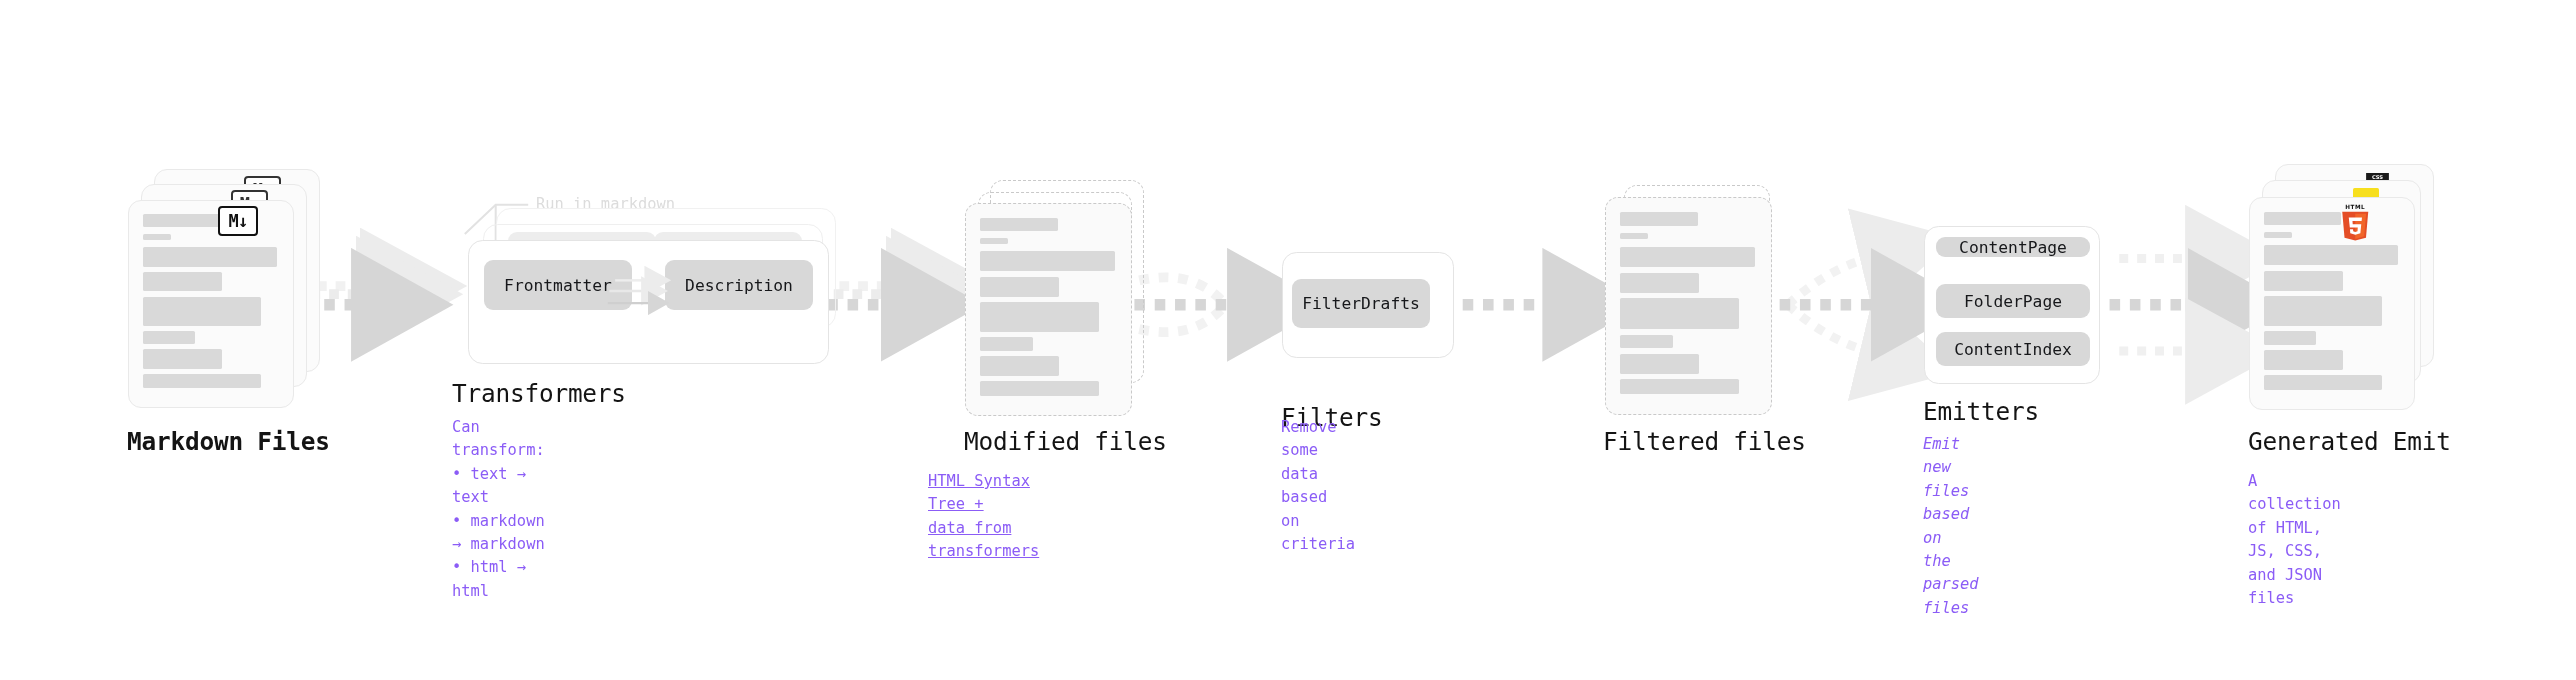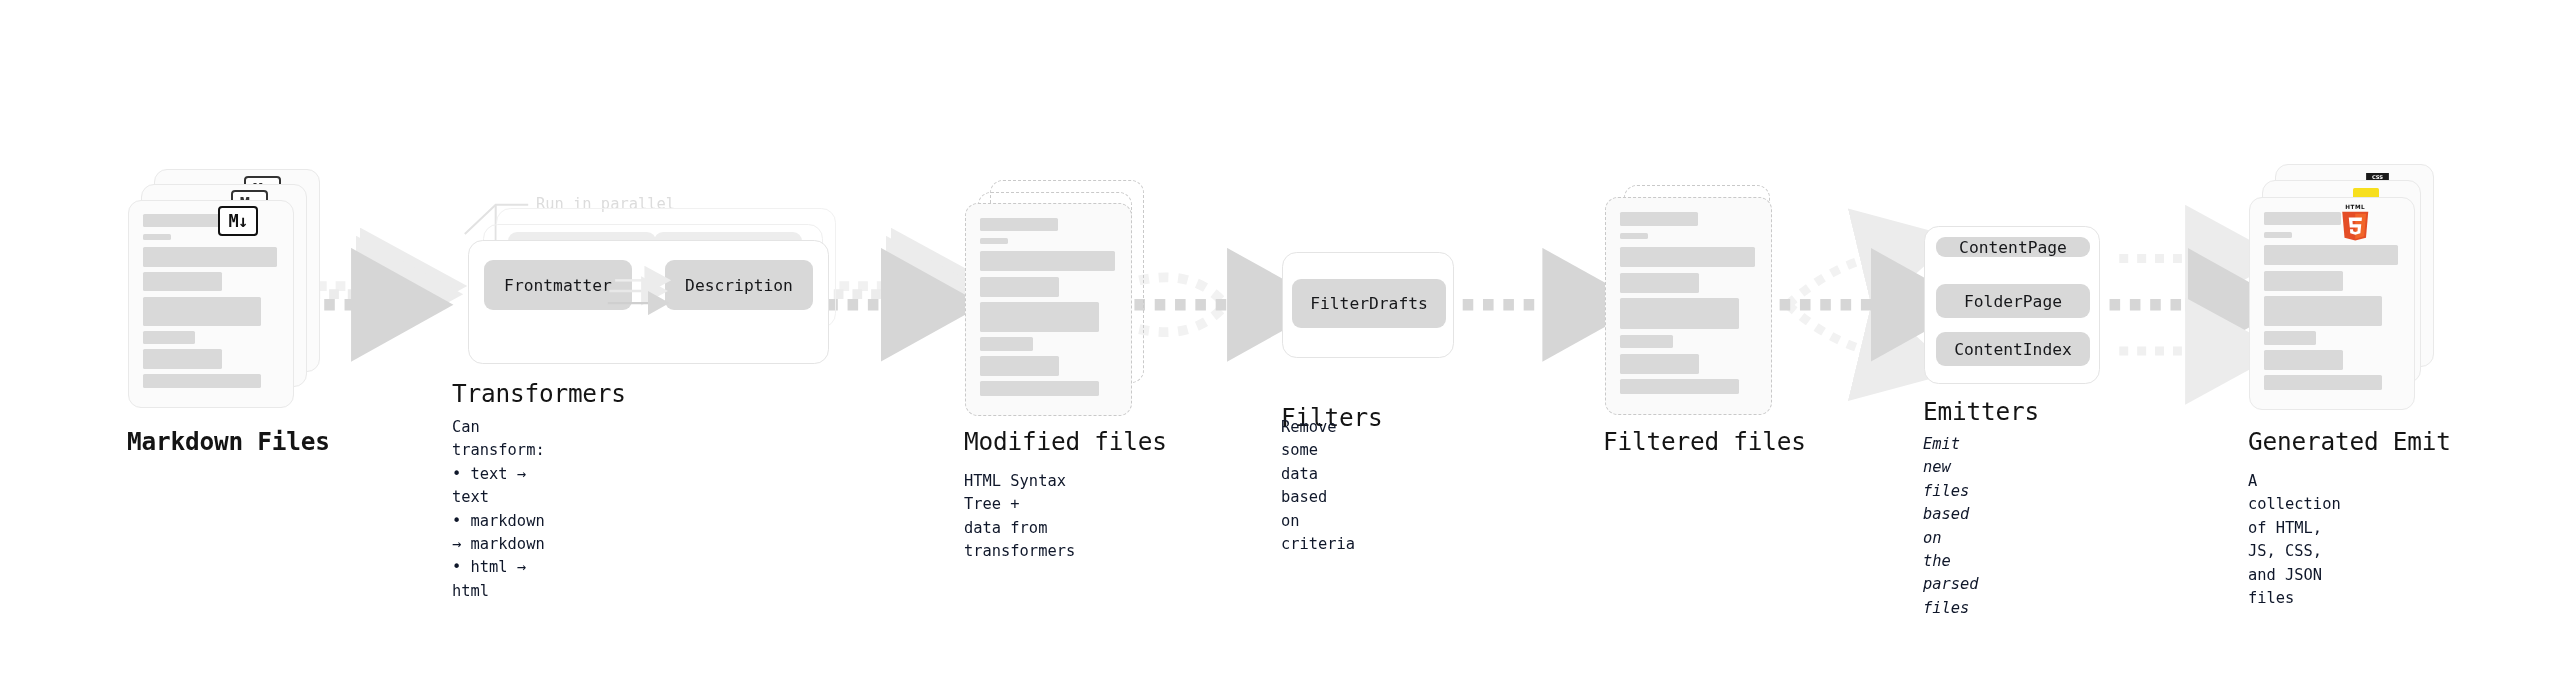--- a/index.html
+++ b/index.html
@@ -28,21 +28,21 @@
   .sk7{left:8.5%;top:72%;width:48%;height:9.4%;}
   .sk8{left:8.5%;top:84%;width:72%;height:6.8%;}
 
   
   .title{
     position:absolute;font-size:24.4px;letter-spacing:-0.2px;
     color:#141414;white-space:nowrap;
   }
   .sub{
     position:absolute;font-size:15.4px;line-height:1.52;
-    color:#0f172a;white-space:pre-line;
+    color:#8b5cf6;white-space:pre-line;
   }
 
   
   .procbox{
     position:absolute;border:1.6px solid #e4e4e4;border-radius:14.6px;
     background:#ffffff;box-sizing:border-box;
   }
   .chip{
     position:absolute;background:#d8d8d8;border-radius:9px;
     display:flex;align-items:center;justify-content:center;
@@ -115,21 +115,21 @@
     <path d="M2596,375 L2706,375" stroke="#d6d6d6" stroke-width="14" stroke-dasharray="13 12" fill="none" marker-end="url(#hd)"></path>
     <path d="M2608,432 L2700,432" stroke="#f0f0f0" stroke-width="11" stroke-dasharray="11 11" fill="none" marker-end="url(#hdL)"></path>
   </g>
 
   <g>
     <path d="M572,288 L610,252 L650,252" stroke="#e2e2e2" stroke-width="2.5" fill="none"></path>
     <path d="M610,252 L610,300" stroke="#e2e2e2" stroke-width="2.5" fill="none"></path>
   </g>
 </svg>
 
-<div class="ghosttxt" style="left:536px;top:195px;">Run in parallel</div>
+<div class="ghosttxt" style="left:536px;top:195px;">Run in markdown</div>
 
 <div class="stage">
   <div class="doc" style="left:154px;top:169px;width:166px;height:203px;"></div>
   <div class="mdlogo faded" style="left:244px;top:176px;width:32.5px;height:24.4px;">M↓</div>
 
   <div class="doc" style="left:141px;top:184px;width:166px;height:203px;"></div>
   <div class="mdlogo faded" style="left:231px;top:190px;width:32.5px;height:24.4px;">M↓</div>
 
   <div class="doc" style="left:128px;top:200px;width:166px;height:208px;">
     <div class="line sk1"></div>
@@ -184,27 +184,27 @@
     <div class="line sk2"></div>
     <div class="line sk3"></div>
     <div class="line sk4"></div>
     <div class="line sk5"></div>
     <div class="line sk6"></div>
     <div class="line sk7"></div>
     <div class="line sk8"></div>
   </div>
 
   <div class="title" style="left:964px;top:427px;">Modified files</div>
-  <div class="sub" style="left:964px;top:470px;">HTML Syntax Tree +
+  <div class="sub" style="left:928px;top:470px;text-decoration:underline;">HTML Syntax Tree +
 data from transformers</div>
 </div>
 
 <div class="stage">
   <div class="procbox" style="left:1282px;top:252px;width:172px;height:106px;"></div>
-  <div class="chip" style="left:1292px;top:279px;width:154px;height:49px;">FilterDrafts</div>
+  <div class="chip" style="left:1292px;top:279px;width:138px;height:49px;">FilterDrafts</div>
 
   <div class="title" style="left:1281px;top:379px;margin-top:24px;">Filters</div>
   <div class="sub" style="left:1281px;top:416px;">Remove some data based
 on criteria</div>
 </div>
 
 <div class="stage">
   <div class="doc dashed" style="left:1624px;top:185px;width:146px;height:203px;background:transparent;"></div>
 
   <div class="doc dashed" style="left:1605px;top:197px;width:167px;height:218px;">

